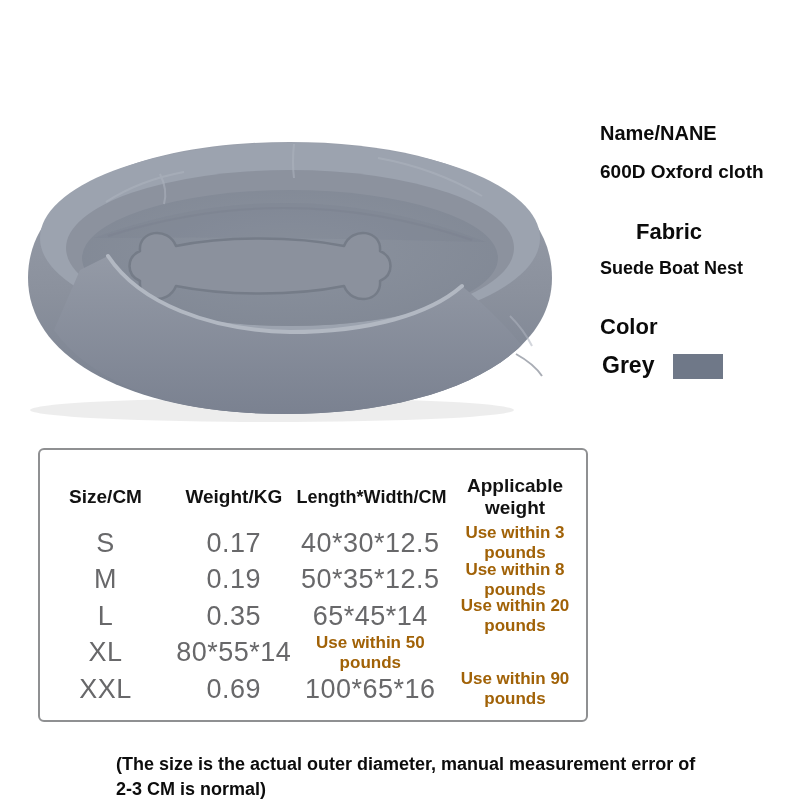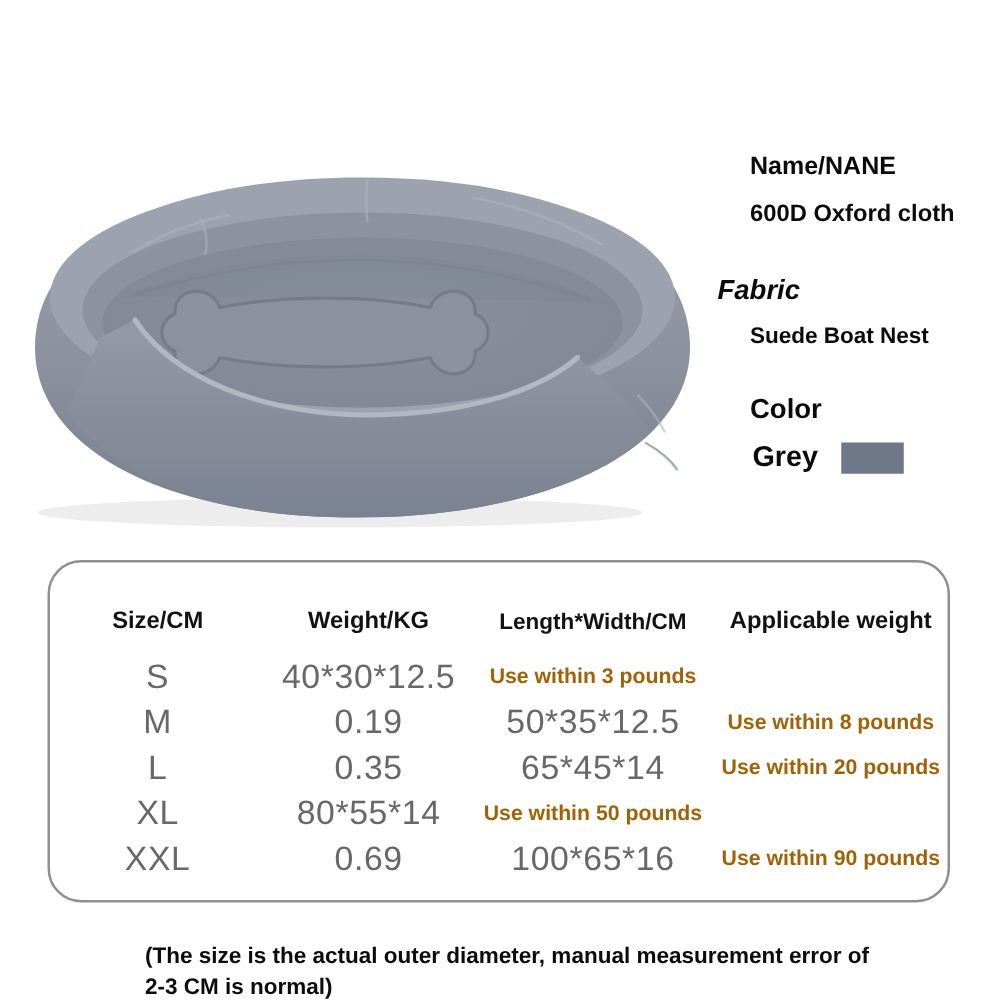--- a/index.html
+++ b/index.html
@@ -6,29 +6,29 @@
   body{
     width:800px;height:800px;background:#ffffff;position:relative;overflow:hidden;
     font-family:"Liberation Sans","DejaVu Sans",sans-serif;color:#0b0b0b;
   }
   
   .photo{position:absolute;left:10px;top:118px;width:560px;height:308px;margin:0;}
   
   .spec{position:absolute;left:600px;font-weight:700;white-space:nowrap;margin:0;}
   #name-label  {top:122px;font-size:20px;}
   #name-value  {top:161px;font-size:19px;}
-  #fabric-label{top:219px;font-size:22px;left:574px;font-style:italic;}
+  #fabric-label{top:219px;font-size:22px;left:636px;}
   #fabric-value{top:258px;font-size:18px;}
   #color-label {top:314px;font-size:22px;}
   #color-row   {top:352px;font-size:23px;left:602px;display:flex;align-items:flex-end;}
   .swatch{display:inline-block;width:50px;height:25px;margin-left:19px;background:#6f7888;}
   
   .size-table{
-    position:absolute;left:38px;top:448px;width:722px;height:274px;box-sizing:border-box;
-    border:2px solid #8f9092;border-radius:27px;padding-top:24px;background:#ffffff;
+    position:absolute;left:38px;top:448px;width:550px;height:274px;box-sizing:border-box;
+    border:2px solid #8f9092;border-radius:6px;padding-top:24px;background:#ffffff;
   }
   .trow{display:grid;grid-template-columns:24% 23% 27% 26%;align-items:center;height:36.5px;}
   .trow.header{height:46px;margin-bottom:3px;}
   .tcell{text-align:center;}
   .h{font-size:19px;font-weight:700;color:#121212;}
   .h.small{font-size:18px;}
   .d{font-size:27px;font-weight:400;color:#68686a;letter-spacing:0.5px;}
   .u{font-size:17px;font-weight:700;color:#a16207;}
   
   .note{
@@ -107,20 +107,21 @@
 <section class="size-table">
   <div class="trow header">
     <div class="tcell h">Size/CM</div>
     <div class="tcell h">Weight/KG</div>
     <div class="tcell h small">Length*Width/CM</div>
     <div class="tcell h">Applicable weight</div>
   </div>
 
   <div class="trow">
     <div class="tcell d">S</div>
+    <div class="tcell d">0.17</div>
     <div class="tcell d">40*30*12.5</div>
     <div class="tcell u">Use within 3 pounds</div>
   </div>
   <div class="trow">
     <div class="tcell d">M</div>
     <div class="tcell d">0.19</div>
     <div class="tcell d">50*35*12.5</div>
     <div class="tcell u">Use within 8 pounds</div>
   </div>
   <div class="trow">

